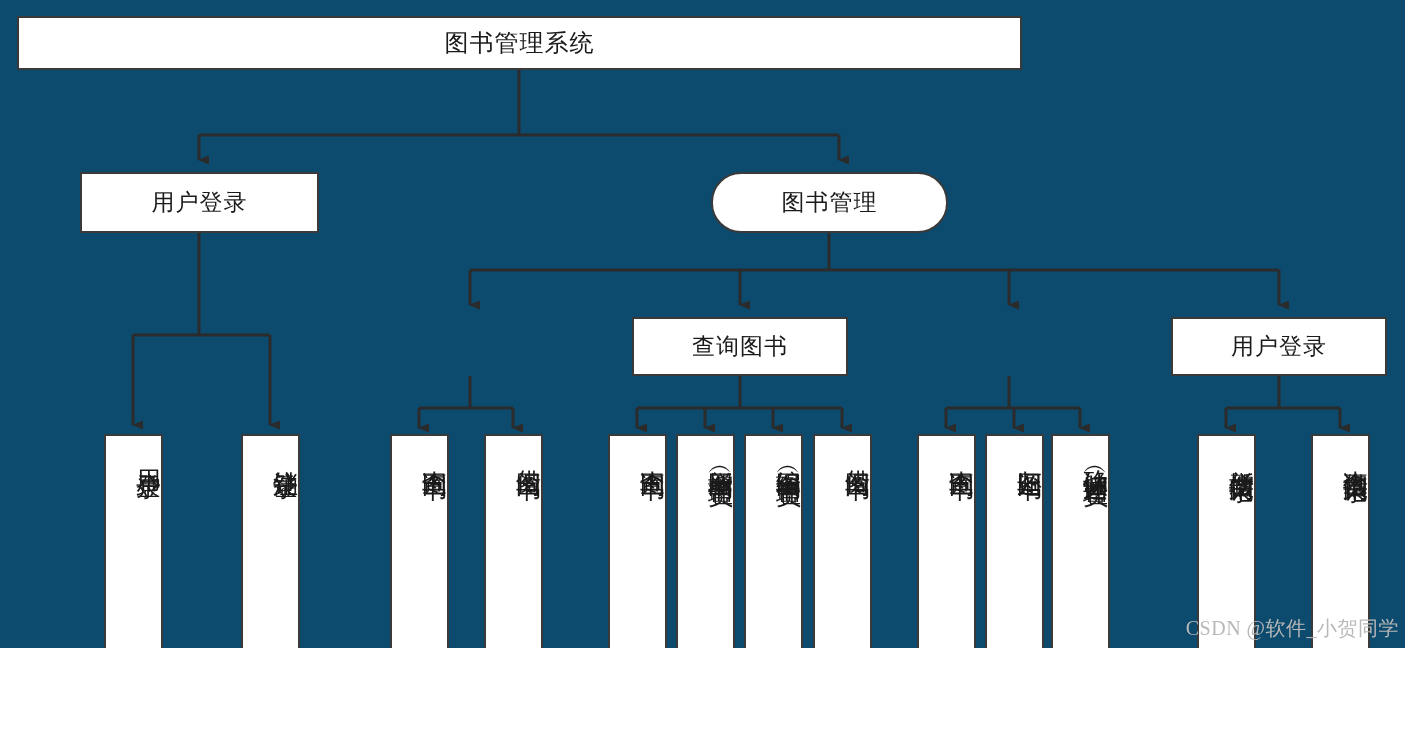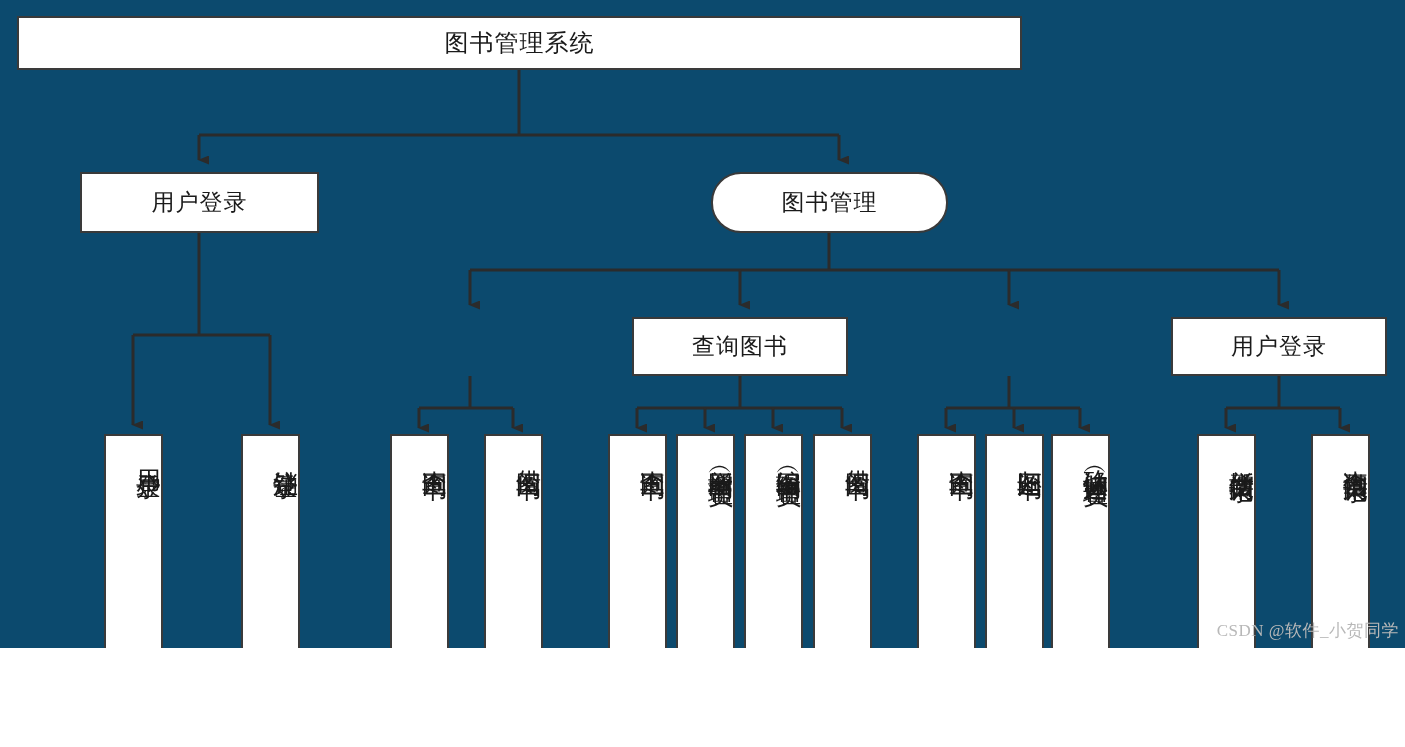--- a/index.html
+++ b/index.html
@@ -56,21 +56,21 @@
   }
   .node.vert .vlabel {
     writing-mode: vertical-rl;
     text-orientation: upright;
     white-space: nowrap;
   }
   .watermark {
     position: absolute;
     right: 6px;
     bottom: 6px;
-    font-size: 17px;
+    font-size: 20px;
     color: #b8b8b8;
     letter-spacing: 0.5px;
     white-space: nowrap;
   }
 </style>
 </head>
 <body>
 
 <div id="canvas">
 

